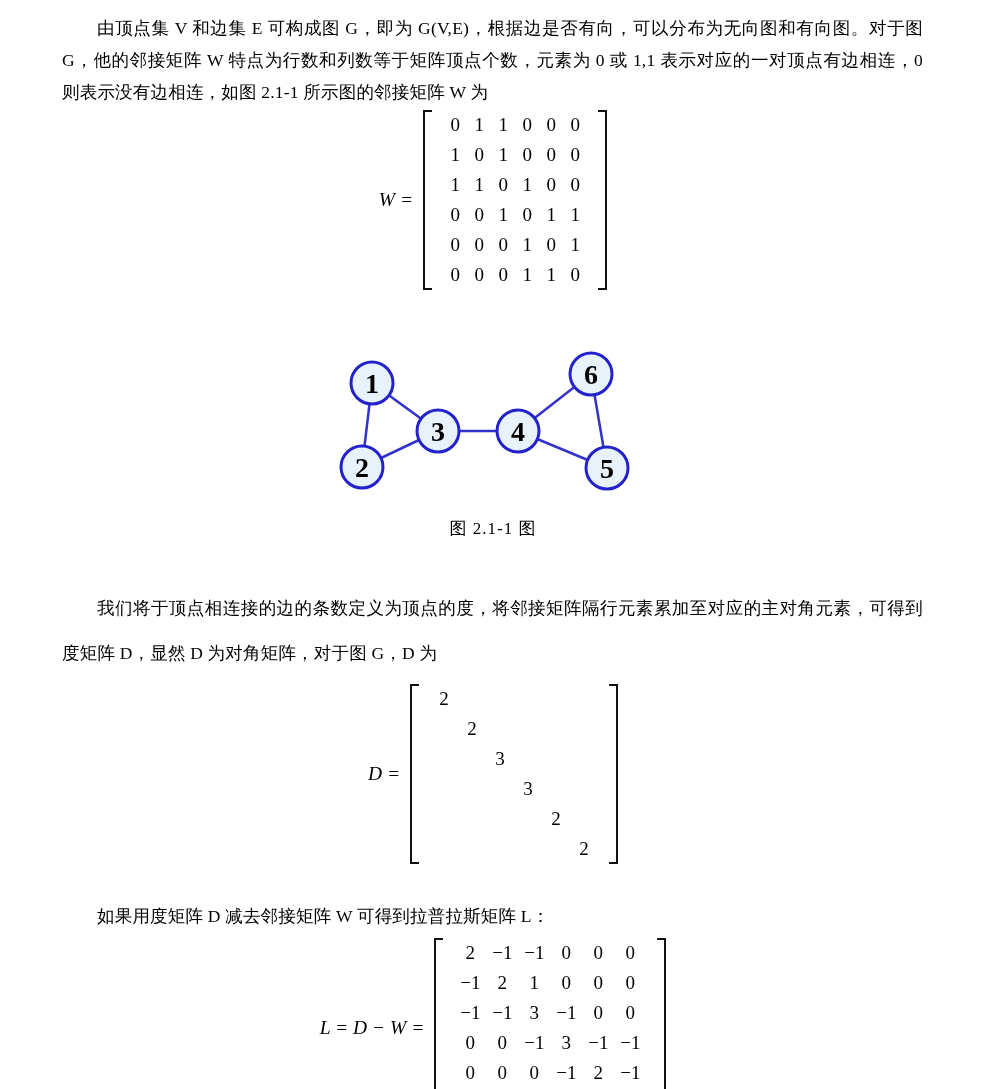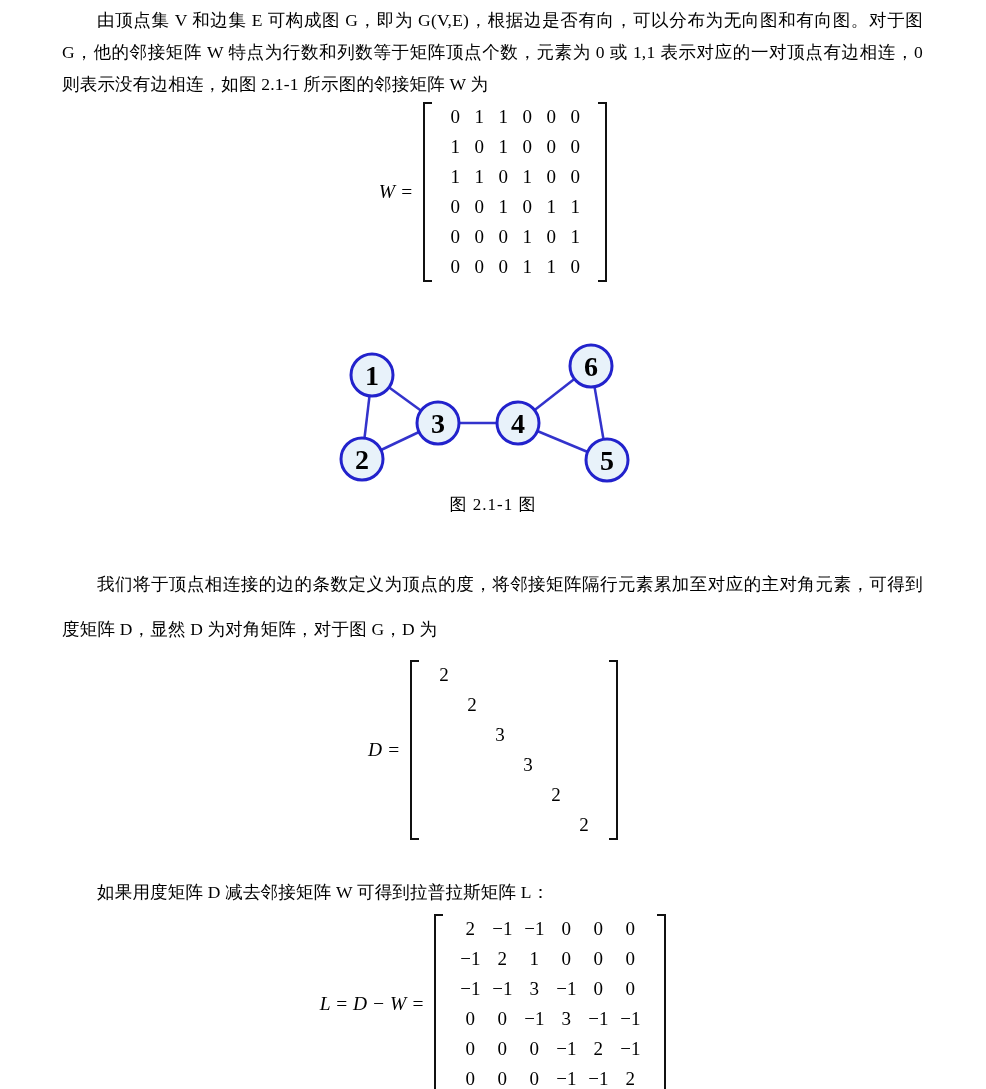--- a/index.html
+++ b/index.html
@@ -14,21 +14,21 @@
   }
   .para {
     font-size: 17.5px;
     line-height: 32px;
     margin-left: 62px;
     margin-right: 63px;
     text-align: justify;
     text-indent: 2em;
     letter-spacing: 0.2px;
   }
-  .para-1 { padding-top: 4px; }
+  .para-1 { padding-top: 12px; }
   .para-2 { margin-top: 46px; line-height: 45px; }
   .para-3 { margin-top: 36px; line-height: 33px; text-align: left; }
 
   
   .math-block {
     display: flex;
     align-items: center;
     justify-content: center;
   }
   .mb-w { margin-top: 2px; }
@@ -68,21 +68,21 @@
   .mcell { white-space: nowrap; }
 
   
   .figure-wrap {
     margin-top: 52px;
     margin-left: 330px;
     width: 340px;
     height: 160px;
   }
   .figure-caption {
-    margin-top: 0;
+    margin-top: 16px;
     text-align: center;
     font-size: 17px;
     line-height: 22px;
     letter-spacing: 1px;
   }
   .graph-node-label {
     font-family: "Liberation Serif", "DejaVu Serif", serif;
     font-weight: bold;
     font-size: 28px;
   }

